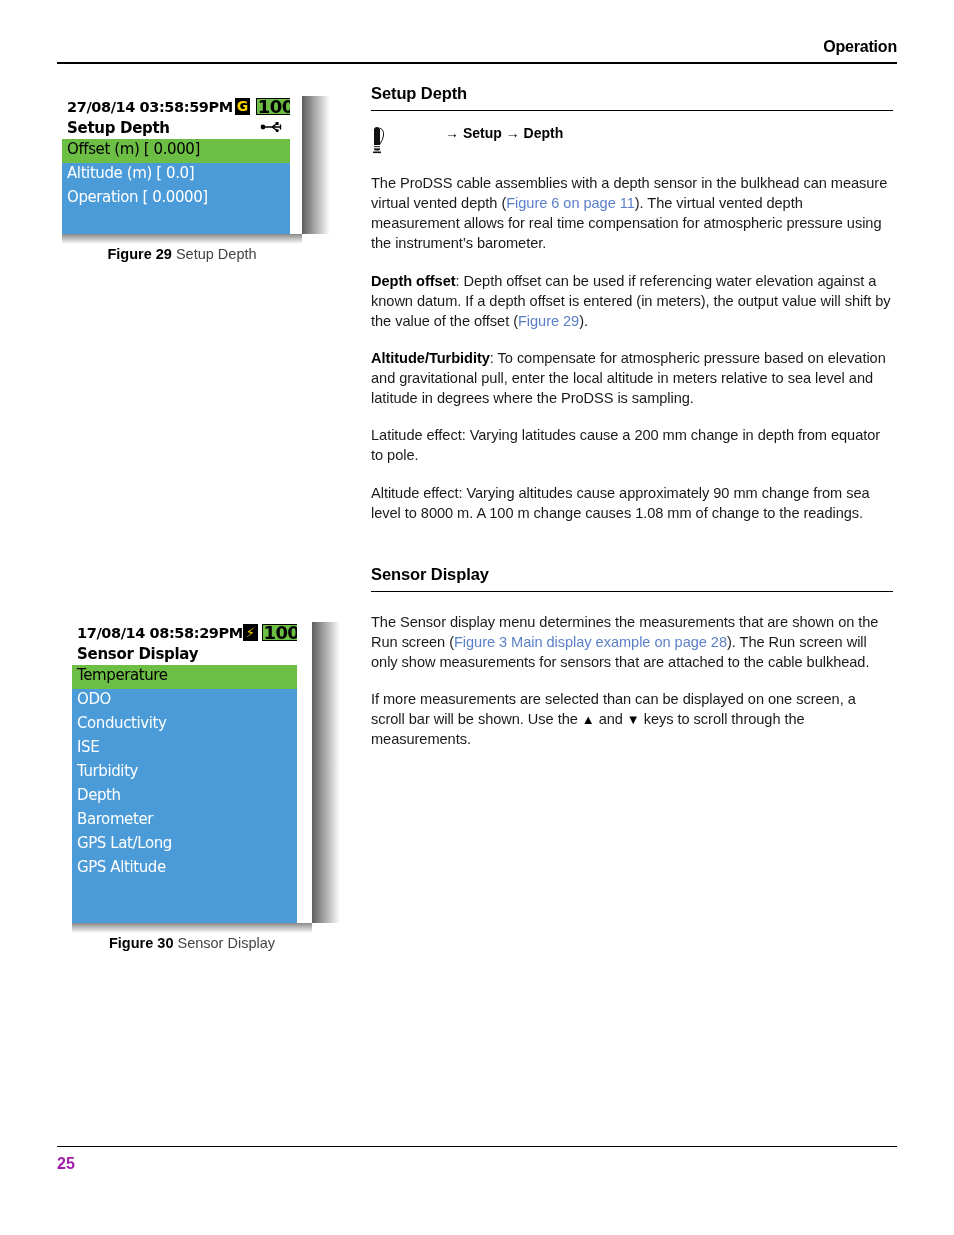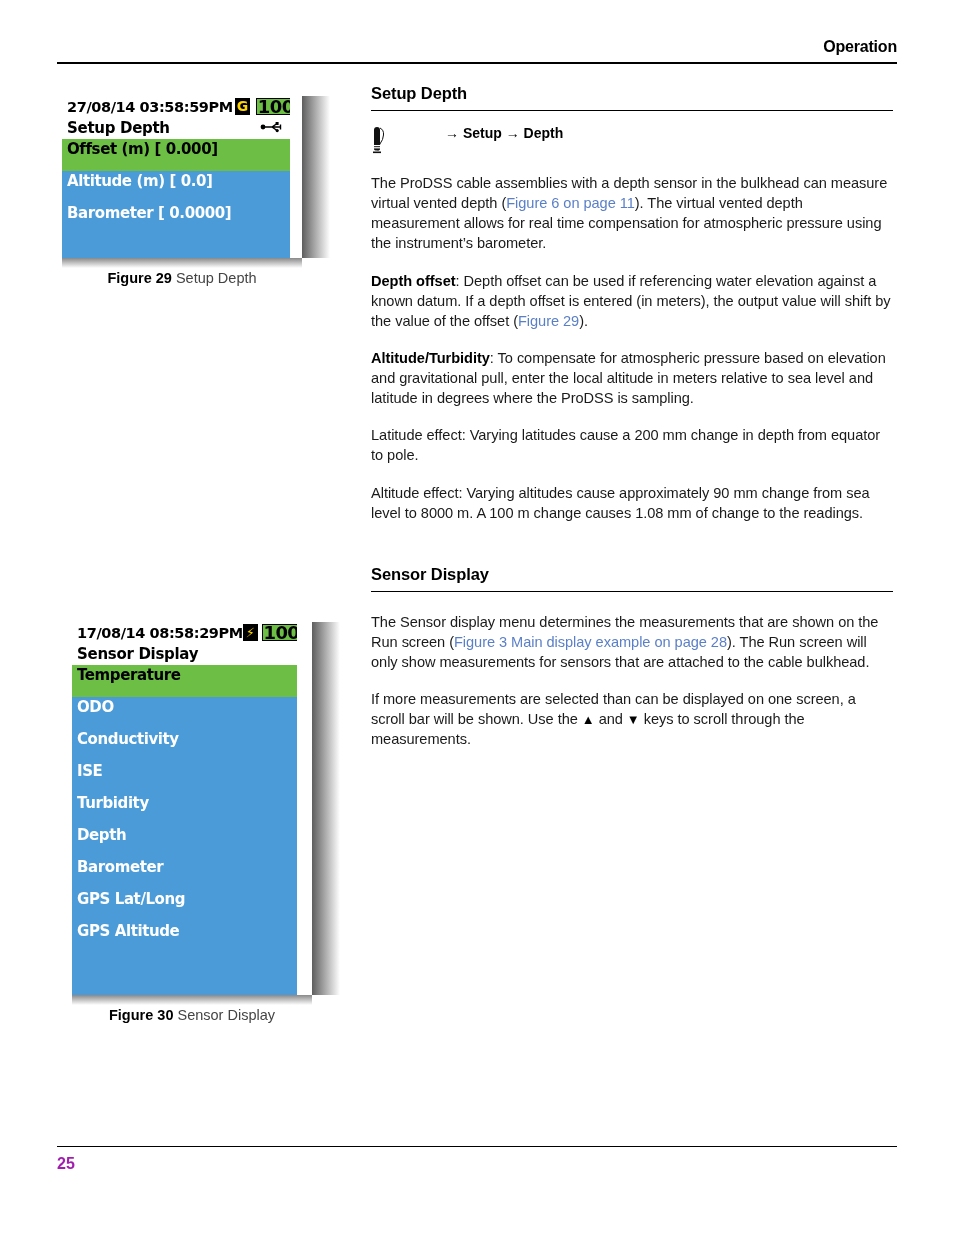--- a/index.html
+++ b/index.html
@@ -154,25 +154,25 @@
     align-items: center;
     justify-content: space-between;
     padding: 0 6px 0 5px;
     font-size: 15px;
     font-weight: bold;
     letter-spacing: -0.3px;
   }
   .usb-icon { display: inline-block; }
 
   .lcd-row {
-    height: 32px;
+    height: 24px;
     line-height: 20px;
     padding-left: 5px;
     font-size: 15px;
-    font-weight: bold;
+    font-weight: normal;
     letter-spacing: -0.4px;
     color: #ffffff;
     white-space: nowrap;
   }
   .lcd-row.selected {
     background: #6cbe45;
     color: #000000;
   }
   .lcd-fill { background: #4a9bd8; }
 
@@ -276,21 +276,21 @@
               <path d="M3 6 L12 6 L17 2.5 M12 6 L17 9.5 M12 6 L21 6" stroke="#000" stroke-width="1.4" fill="none"></path>
               <rect x="15.6" y="1" width="3" height="3" fill="#000"></rect>
               <circle cx="17.2" cy="9.6" r="1.6" fill="#000"></circle>
               <path d="M20.5 3.5 L20.5 8.5" stroke="#000" stroke-width="1.4"></path>
             </svg>
           </span>
         </div>
 
         <div class="lcd-row selected">Offset (m) [ 0.000]</div>
         <div class="lcd-row">Altitude (m) [ 0.0]</div>
-        <div class="lcd-row">Barometer [  0.0000]</div>
+        <div class="lcd-row">Operation [  0.0000]</div>
         <div class="lcd-fill" style="height:23px;"></div>
 
       </div>
       <div class="device-shadow-right"></div>
       <div class="device-shadow-bottom"></div>
     </div>
 
     <div class="fig-caption">
       <b>Figure 29</b>
       <span class="cap-text">Setup Depth</span>

